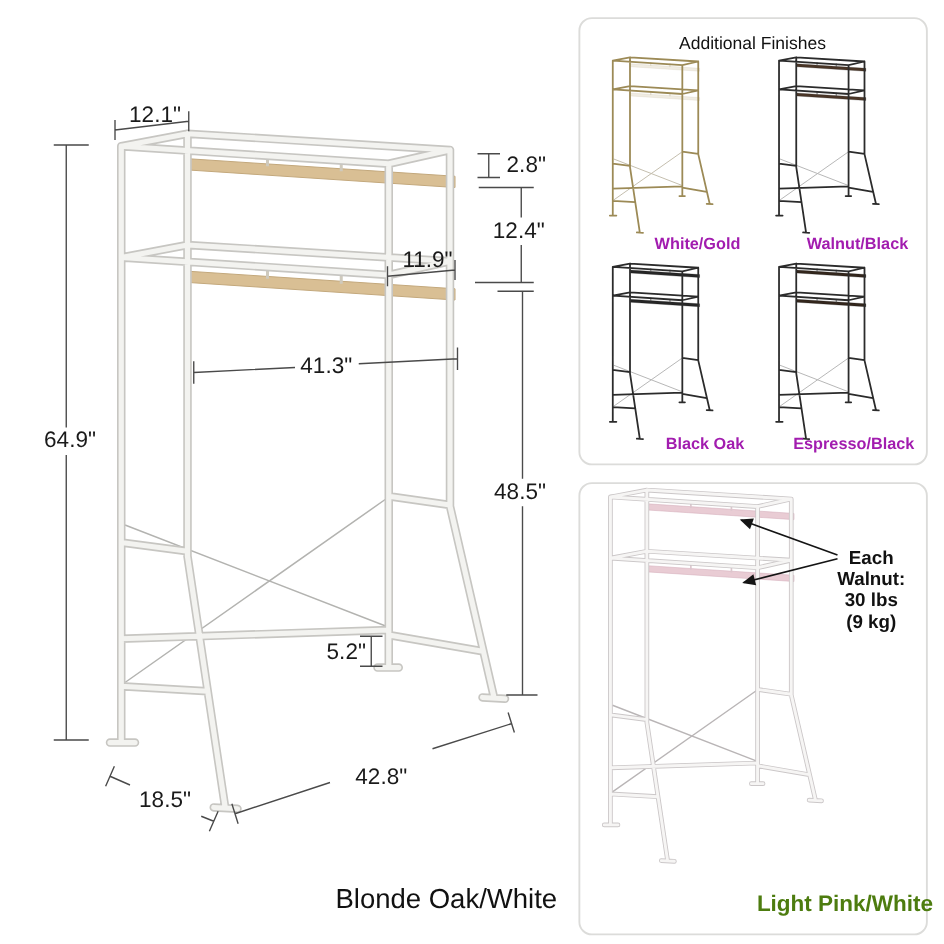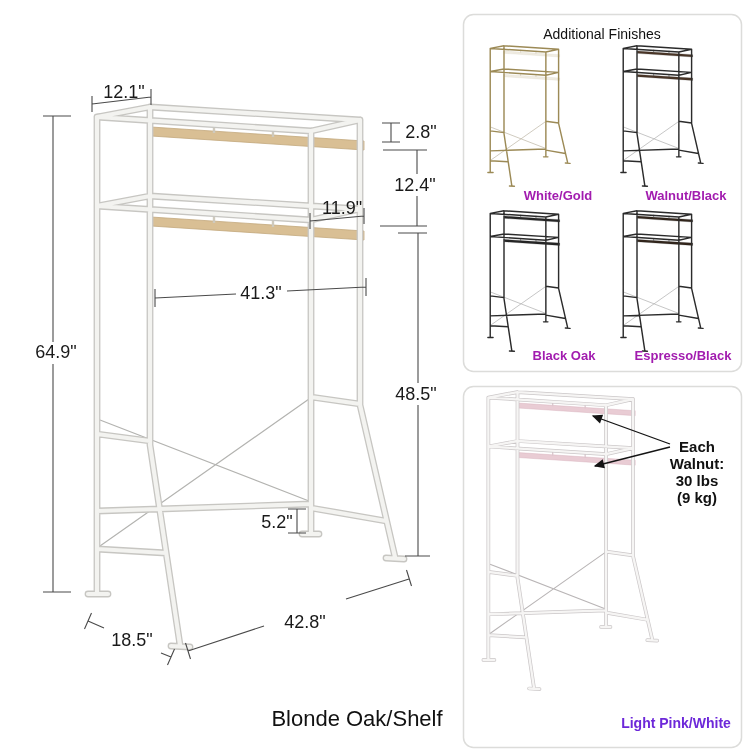--- a/index.html
+++ b/index.html
@@ -11,21 +11,21 @@
   .conn{fill:none;stroke:var(--conn,#ccc);stroke-width:2.4;}
   .brace{fill:none;stroke:var(--brace,#aaa);stroke-width:var(--bw,1.2);}
   .dimline{fill:none;stroke:#4a4a4a;stroke-width:1.1;}
   .arrow{fill:none;stroke:#141414;stroke-width:1.3;}
   .panel{fill:#ffffff;stroke:#dcdcda;stroke-width:1.5;}
   .txt{position:absolute;transform:translate(-50%,-50%);white-space:nowrap;}
   .dim{font-size:18px;font-weight:400;}
   .maincap{font-size:22px;font-weight:400;color:#111;}
   .ptitle{font-size:14px;font-weight:400;color:#111;}
   .flabel{font-size:13px;font-weight:700;color:#a21caf;}
-  .pcap{font-size:14px;font-weight:700;color:#6d28d9;}
+  .pcap{font-size:18px;font-weight:700;color:#4d7c0f;}
   .note{font-size:15px;font-weight:700;line-height:17px;text-align:center;color:#111;}
 </style>
 </head>
 <body>
 
 <div id="stage">
 
   <svg id="art" width="755" height="755" viewBox="0 0 755 755">
     <defs>
       <g id="rack-brace">
@@ -109,21 +109,21 @@
   <div class="txt dim" style="left:56px;top:352px">64.9"</div>
   <div class="txt dim" style="left:421px;top:132px">2.8"</div>
   <div class="txt dim" style="left:415px;top:185px">12.4"</div>
   <div class="txt dim" style="left:342px;top:208px">11.9"</div>
   <div class="txt dim" style="left:261px;top:293px">41.3"</div>
   <div class="txt dim" style="left:416px;top:394px">48.5"</div>
   <div class="txt dim" style="left:277px;top:522px">5.2"</div>
   <div class="txt dim" style="left:305px;top:622px">42.8"</div>
   <div class="txt dim" style="left:132px;top:640px">18.5"</div>
 
-  <div class="txt maincap" style="left:357px;top:719px">Blonde Oak/Shelf</div>
+  <div class="txt maincap" style="left:357px;top:719px">Blonde Oak/White</div>
 
   <div class="txt ptitle" style="left:602px;top:34px">Additional Finishes</div>
   <div class="txt flabel" style="left:558px;top:195px">White/Gold</div>
   <div class="txt flabel" style="left:686px;top:195px">Walnut/Black</div>
   <div class="txt flabel" style="left:564px;top:355px">Black Oak</div>
   <div class="txt flabel" style="left:683px;top:355px">Espresso/Black</div>
 
   <div class="txt note" style="left:697px;top:472px">
     <div>Each</div>
     <div>Walnut:</div>

